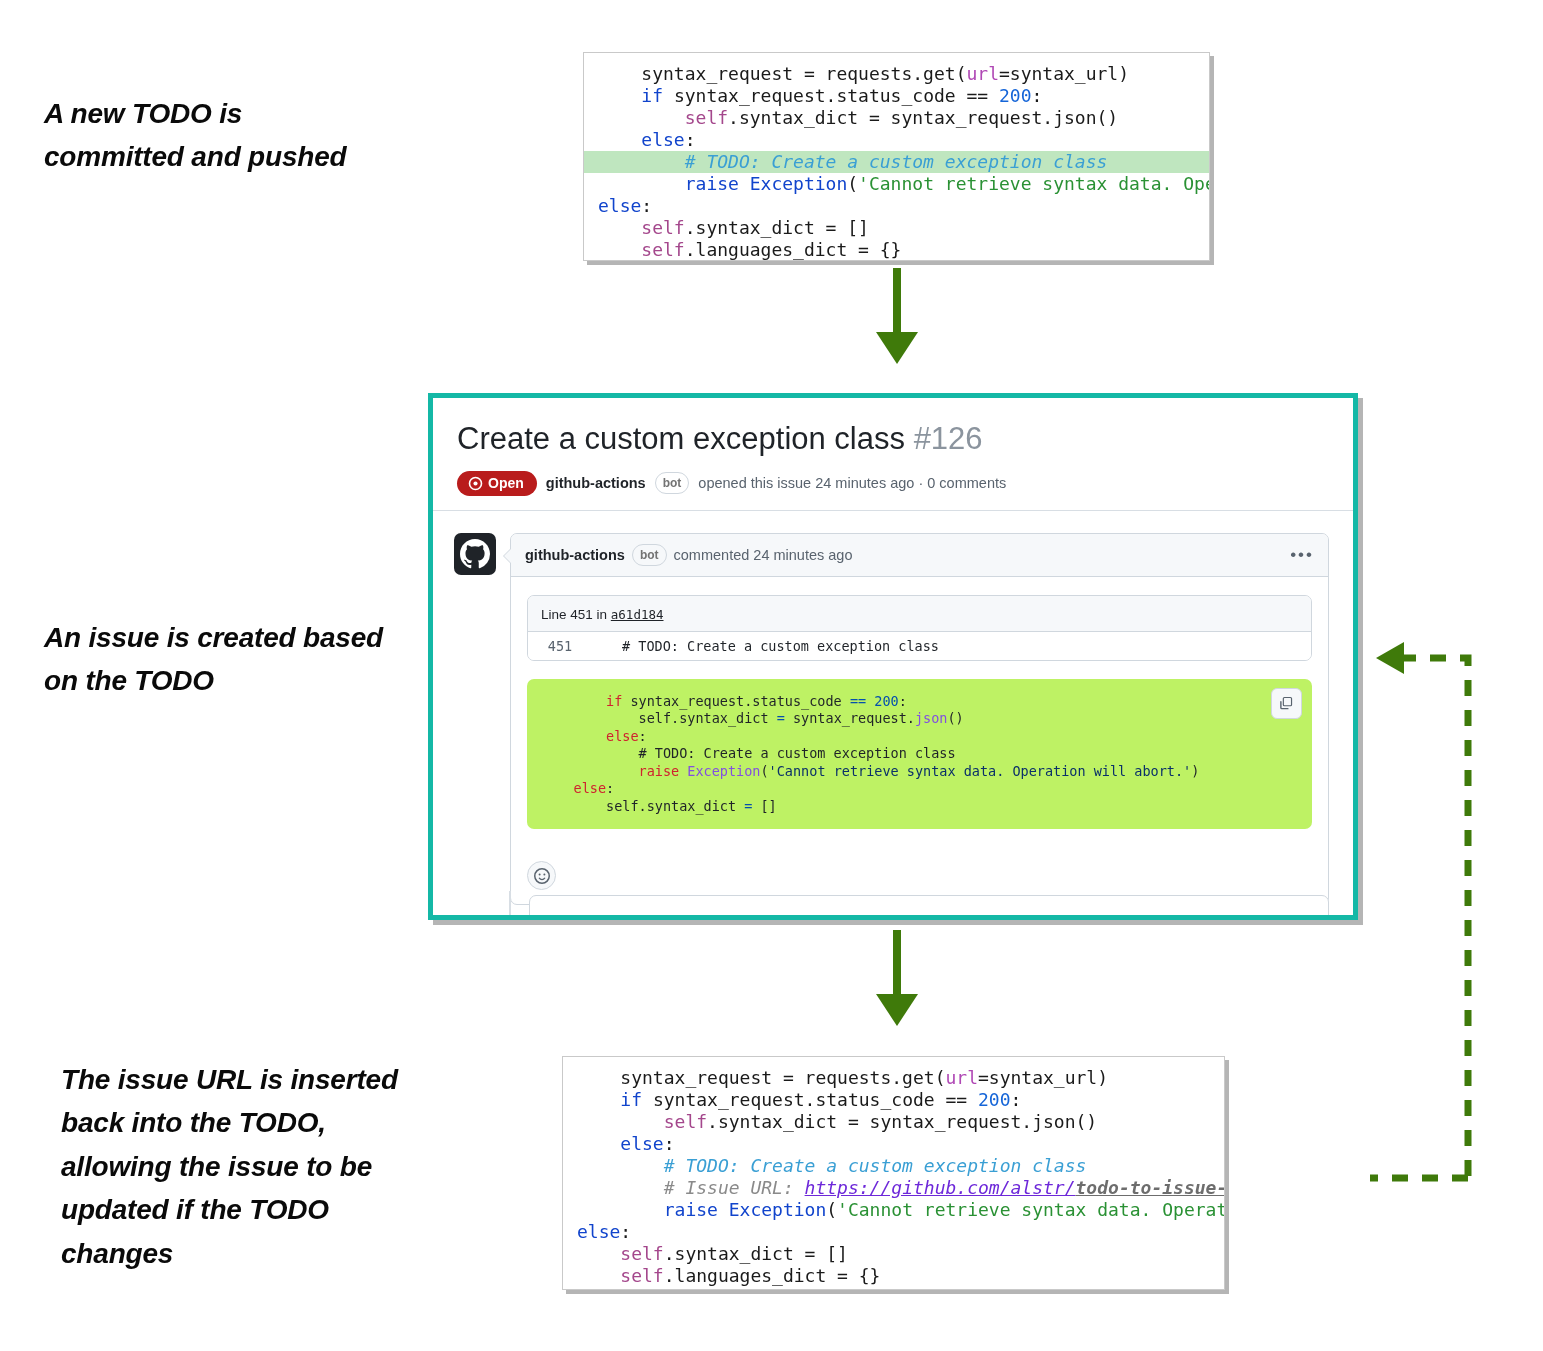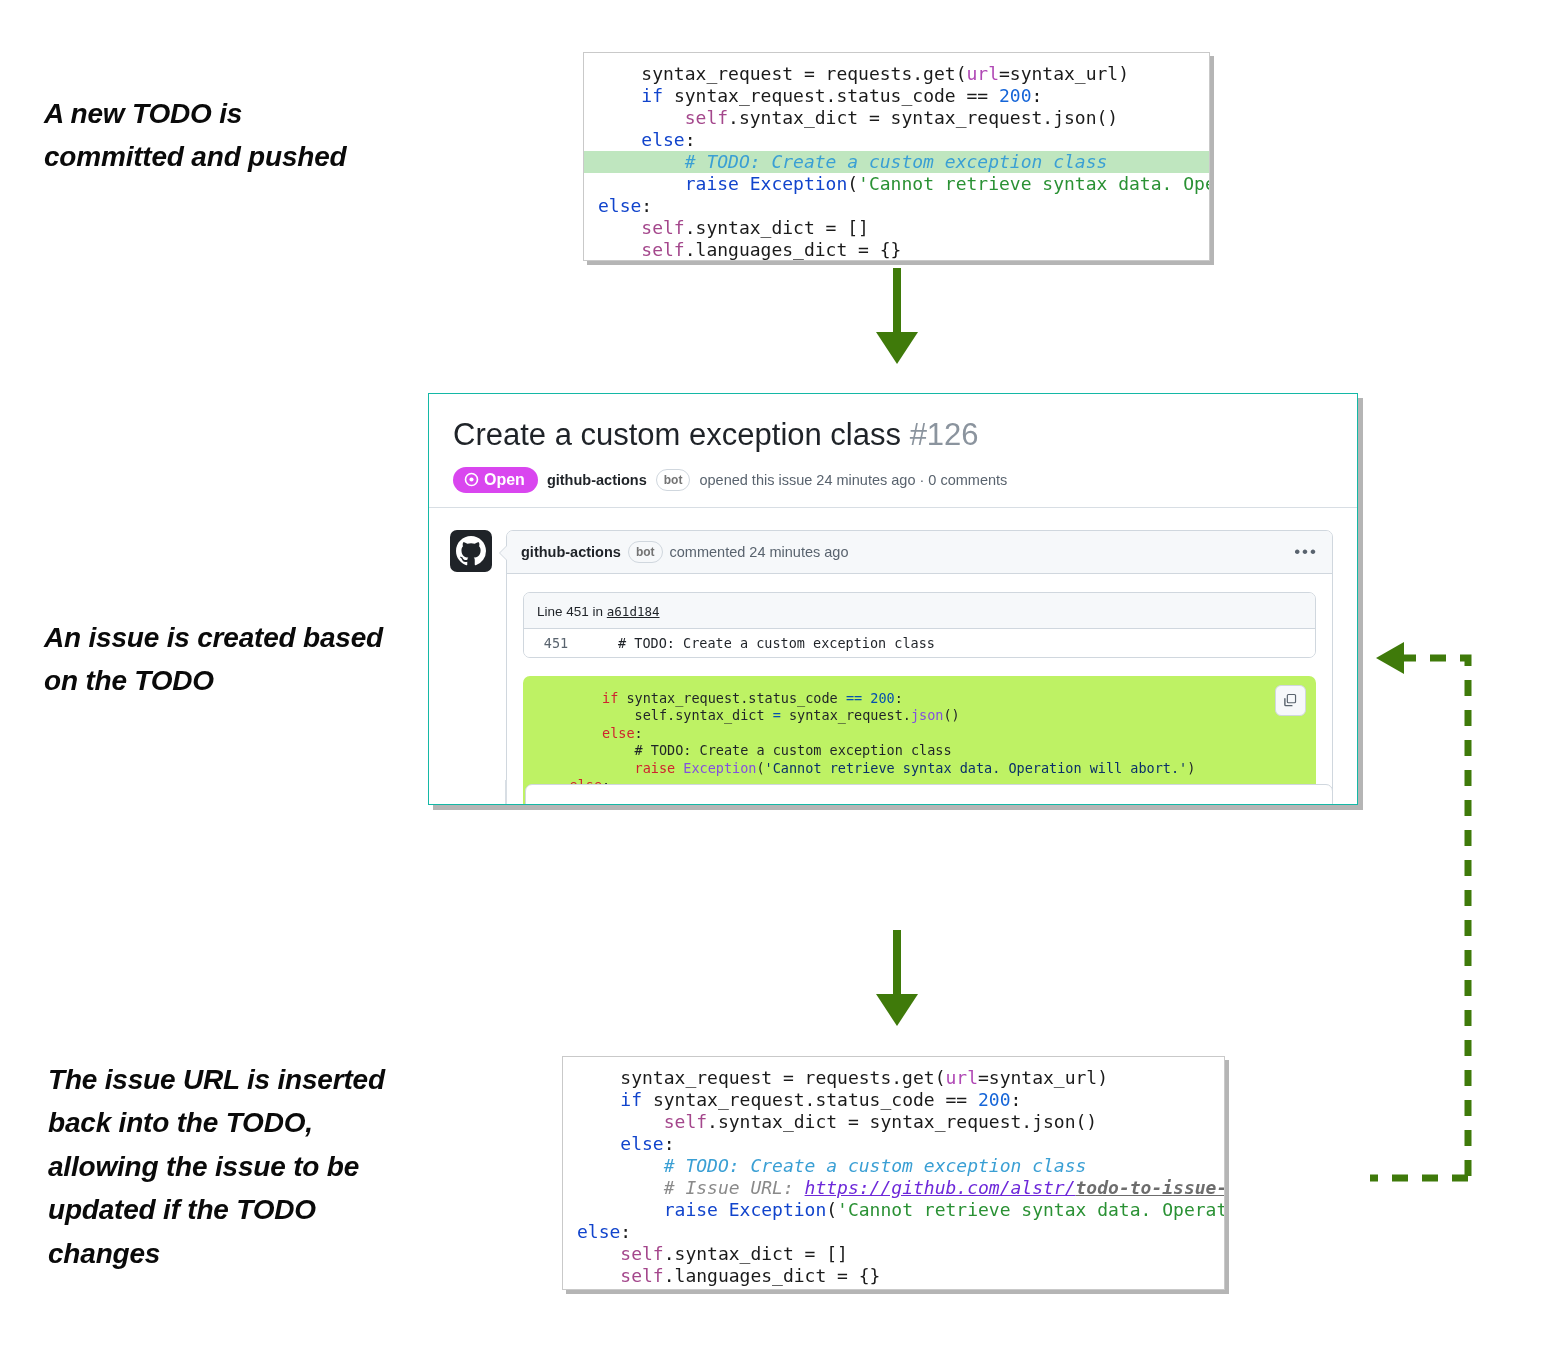--- a/index.html
+++ b/index.html
@@ -21,21 +21,21 @@
     font-family: "Liberation Sans", sans-serif;
     font-style: italic;
     font-weight: bold;
     font-size: 28px;
     line-height: 1.55;
     color: #0a0a0a;
     letter-spacing: -0.2px;
   }
   #caption-1 { left: 44px; top: 92px;  width: 330px; }
   #caption-2 { left: 44px; top: 616px; width: 350px; }
-  #caption-3 { left: 48px; top: 1058px; width: 380px; }
+  #caption-3 { left: 61px; top: 1058px; width: 380px; }
 
   
   .code-shot {
     position: absolute;
     background: #ffffff;
     border: 1px solid #c9c9c9;
     box-shadow: 4px 4px 0 0 rgba(120,120,120,0.55);
     box-sizing: border-box;
     overflow: hidden;
   }
@@ -63,23 +63,23 @@
   .t-cmt-gray { color: #8a8a8a; font-style: italic; }
   .t-link { color: #6d28d9; font-style: italic; text-decoration: underline; }
   .t-link-b { color: #6d6d6d; font-style: italic; font-weight: bold; text-decoration: underline; }
 
   
   #issue-card {
     position: absolute;
     left: 428px;
     top: 393px;
     width: 930px;
-    height: 412px;
-    background: #ffffff;
-    border: 1px solid #14b8a6;
+    height: 527px;
+    background: #ffffff;
+    border: 5px solid #14b8a6;
     box-shadow: 5px 5px 0 0 rgba(120,120,120,0.55);
     box-sizing: border-box;
     overflow: hidden;
   }
   .issue-head {
     padding: 22px 24px 14px 24px;
     border-bottom: 1px solid #d8dee4;
   }
   .issue-title {
     font-size: 31px;
@@ -93,23 +93,23 @@
     display: flex;
     align-items: center;
     gap: 9px;
     font-size: 14.5px;
     color: #59636e;
   }
   .state-badge {
     display: inline-flex;
     align-items: center;
     gap: 5px;
-    background: #d946ef;
+    background: #b91c1c;
     color: #ffffff;
-    font-size: 16px;
+    font-size: 14px;
     font-weight: bold;
     border-radius: 18px;
     padding: 5px 13px 5px 11px;
     line-height: 1;
   }
   .state-badge svg { display: block; }
   .actor { color: #1f2328; font-weight: bold; }
   .bot-tag {
     display: inline-block;
     border: 1px solid #d0d7de;

